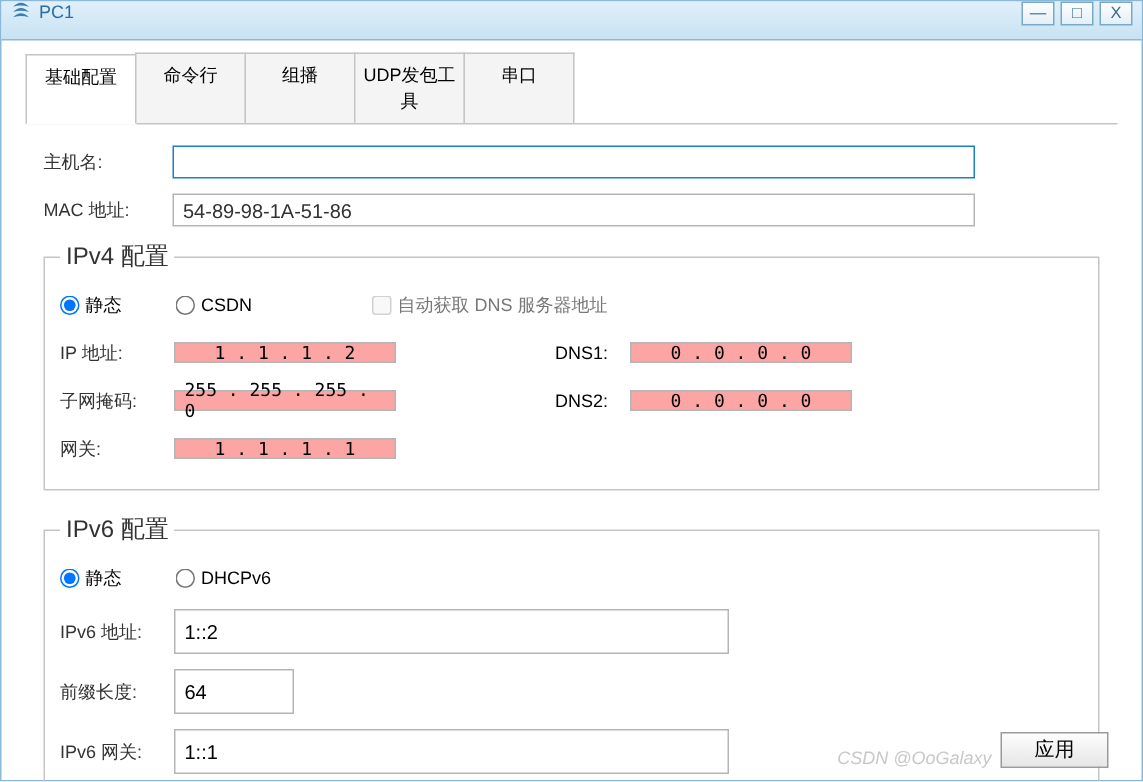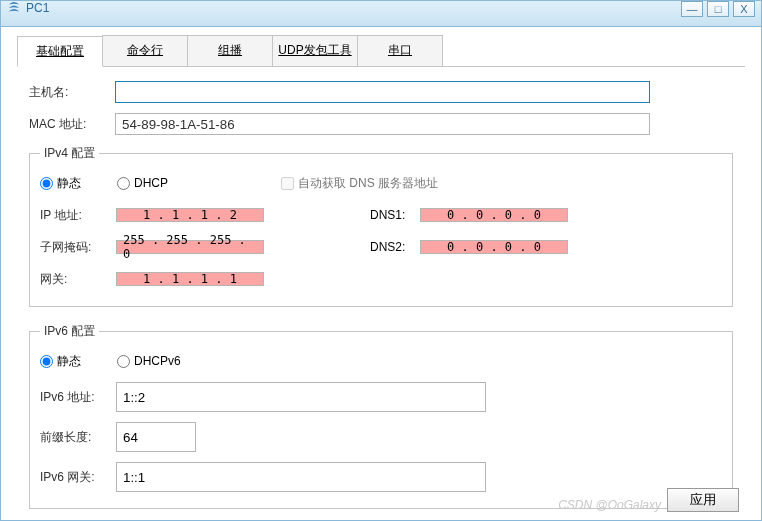--- a/index.html
+++ b/index.html
@@ -5,36 +5,36 @@
     * { margin: 0; padding: 0; box-sizing: border-box; }
     body { font-family: "Microsoft YaHei", Arial, sans-serif; font-size: 12px; background: #fff; }
     .window { width: 762px; height: 521px; border: 1px solid #8ab8d8; position: relative; background: #fff; }
     .titlebar { height: 26px; background: linear-gradient(#dff0fa, #c8e2f2); border-bottom: 1px solid #8ab8d8; display: flex; padding: 0 6px; }
     .titlebar .icon { width: 14px; height: 14px; margin-right: 5px; }
     .titlebar .icon svg { width: 14px; height: 14px; }
     .titlebar .title { color: #2b6ca3; font-size: 12px; flex: 1; }
     .winbtns { display: flex; gap: 4px; }
     .winbtn { width: 22px; height: 16px; border: 1px solid #7aa9c7; background: linear-gradient(#fdfeff,#e3eff7); display: flex; align-items: center; justify-content: center; color: #3a6b8e; font-size: 11px; cursor: pointer; }
     .tabbar { display: flex; border-bottom: 1px solid #c5c5c5; margin: 8px 16px 0 16px; background: #fff; }
-    .tab { padding: 6px 0; width: 86px; text-align: center; border: 1px solid #c5c5c5; border-bottom: none; margin-right: -1px; background: #f4f4f4; cursor: pointer; position: relative; text-decoration: underline; }
+    .tab { padding: 6px 0; width: 74px; text-align: center; border: 1px solid #c5c5c5; border-bottom: none; margin-right: -1px; background: #f4f4f4; cursor: pointer; position: relative; }
     .tab.active { background: #fff; border-bottom: 1px solid #fff; top: 1px; }
     .content { padding: 14px 28px 10px 28px; }
     .row { display: flex; align-items: center; margin-bottom: 10px; }
     .lbl { width: 86px; color: #333; }
     .hostname-input { flex: 1; max-width: 535px; height: 22px; border: 1px solid #1e7fc0; padding: 2px 4px; outline: none; }
     .mac-input { width: 535px; height: 22px; border: 1px solid #b5b5b5; padding: 2px 6px; color: #333; background: #fff; }
     fieldset.group { border: 1px solid #c5c5c5; padding: 10px 10px 6px 10px; margin-bottom: 16px; position: relative; }
-    fieldset.group legend { padding: 0 4px; color: #333; font-size: 12px; }
+    fieldset.group legend { padding: 0 4px; color: #333; font-size: 16px; }
     .grprow { display: flex; align-items: center; margin-bottom: 10px; min-height: 22px; }
     .grplbl { width: 76px; color: #333; }
     .radio-item { display: flex; align-items: center; gap: 4px; cursor: pointer; }
     .ipbox { width: 148px; height: 14px; border: 1px solid #b5b5b5; display: flex; align-items: center; justify-content: space-around; background: #fca5a5; padding: 0 6px; font-family: monospace; font-size: 12px; }
     .ipcol2 { margin-left: 106px; display: flex; align-items: center; }
     .dnslbl { width: 50px; }
-    .cbx { display: flex; align-items: center; gap: 4px; margin-left: 113px; color: #777; }
+    .cbx { display: flex; align-items: center; gap: 4px; margin-left: 80px; color: #777; }
     .cbx input { accent-color: #999; }
     .txtbox { width: 370px; height: 22px; border: 1px solid #b5b5b5; padding: 14px 6px; }
     .txtbox.sm { width: 80px; }
     .footer { position: absolute; bottom: 8px; right: 22px; }
     .apply-btn { width: 72px; height: 24px; border: 1px solid #9a9a9a; background: linear-gradient(#fdfdfd,#e6e6e6); cursor: pointer; }
     .watermark { position: absolute; bottom: 8px; right: 100px; color: #c8c8c8; font-size: 12px; font-style: italic; pointer-events: none; text-align: center; }
   </style>
 </head>
 <body>
 
@@ -73,21 +73,21 @@
 
     <fieldset class="group">
       <legend>IPv4 配置</legend>
       <div class="grprow">
         <label class="radio-item">
             <input type="radio" name="v4m" checked="" style="">
             <span>静态</span>
           </label>
         <label class="radio-item" style="margin-left:36px">
             <input type="radio" name="v4m" style="">
-            <span>DHCP</span>
+            <span>CSDN</span>
           </label>
         <label class="cbx">
             <input type="checkbox" disabled="" style="">
             <span>自动获取 DNS 服务器地址</span>
           </label>
       </div>
       <div class="grprow">
         <span class="grplbl">IP 地址:</span>
         <div class="ipbox">1   .   1   .   1   .   2</div>
         <div class="ipcol2">

